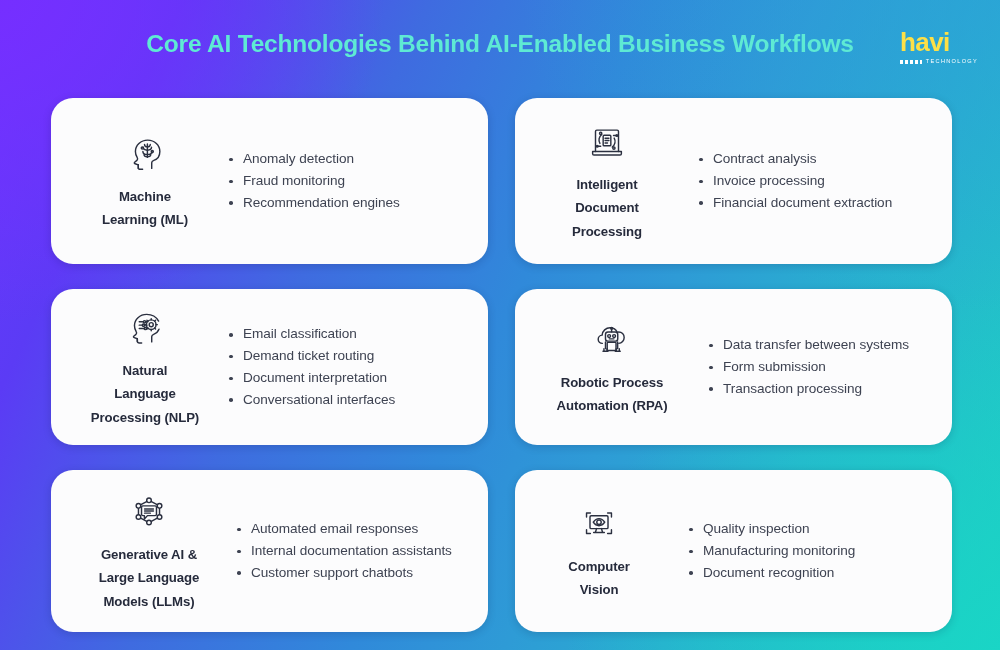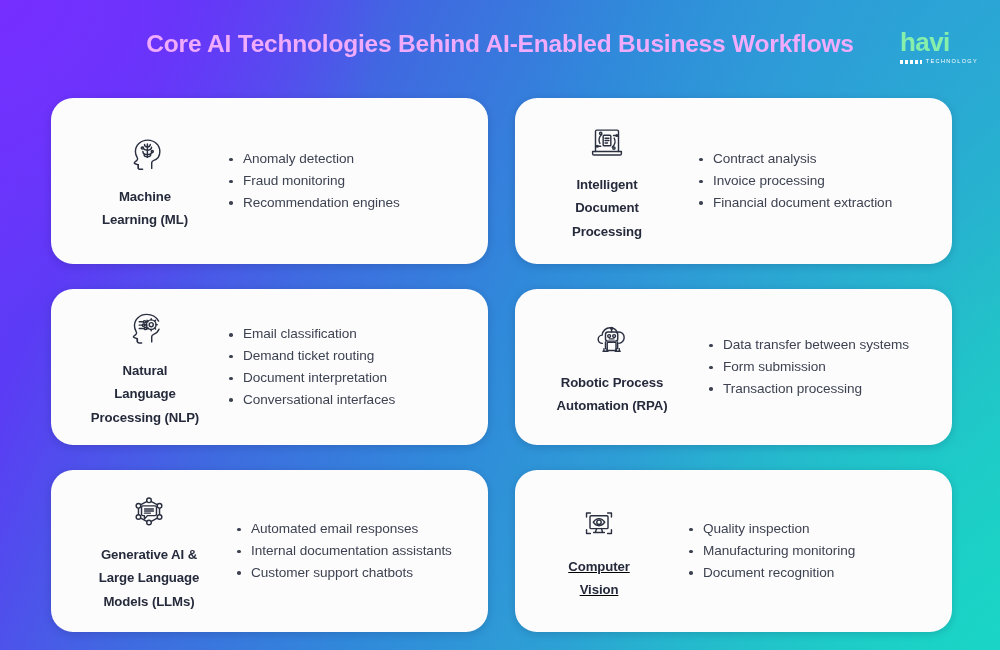--- a/index.html
+++ b/index.html
@@ -57,35 +57,35 @@
   }
   .title {
     position: absolute;
     left: 0;
     top: 30px;
     width: 1000px;
     text-align: center;
     font-size: 24.5px;
     font-weight: bold;
     letter-spacing: -0.2px;
-    color: #f0abfc;
+    color: #5eead4;
   }
   .logo {
     position: absolute;
     right: 22px;
     top: 29px;
     width: 78px;
     text-align: left;
     line-height: 1;
   }
   .logo-word {
     font-size: 26px;
     font-weight: bold;
     letter-spacing: -0.6px;
-    color: #86efac;
+    color: #fde047;
     display: block;
   }
   .logo-sub {
     display: flex;
     align-items: center;
     gap: 4px;
     margin-top: 4px;
   }
   .logo-dashes {
     display: inline-block;
@@ -174,21 +174,21 @@
     border-radius: 50%;
     background: #3E4352;
   }
 
   
   .card.c2 .card-right { padding-left: 16px; }
   .card.c4 .card-right { padding-left: 16px; }
   .card.c6 .card-right { padding-left: 22px; }
   .card.c2 .card-left  { width: 148px; flex: 0 0 148px; }
   .card.c4 .card-left  { width: 158px; flex: 0 0 158px; }
-  .card.c6 .card-left  { width: 132px; flex: 0 0 132px; text-decoration: underline; }
+  .card.c6 .card-left  { width: 132px; flex: 0 0 132px; }
   .card.c5 .card-left  { width: 160px; flex: 0 0 160px; }
 </style>
 </head>
 <body>
 
 <div class="bg"></div>
 
 <div class="page">
 
   <div class="header">

